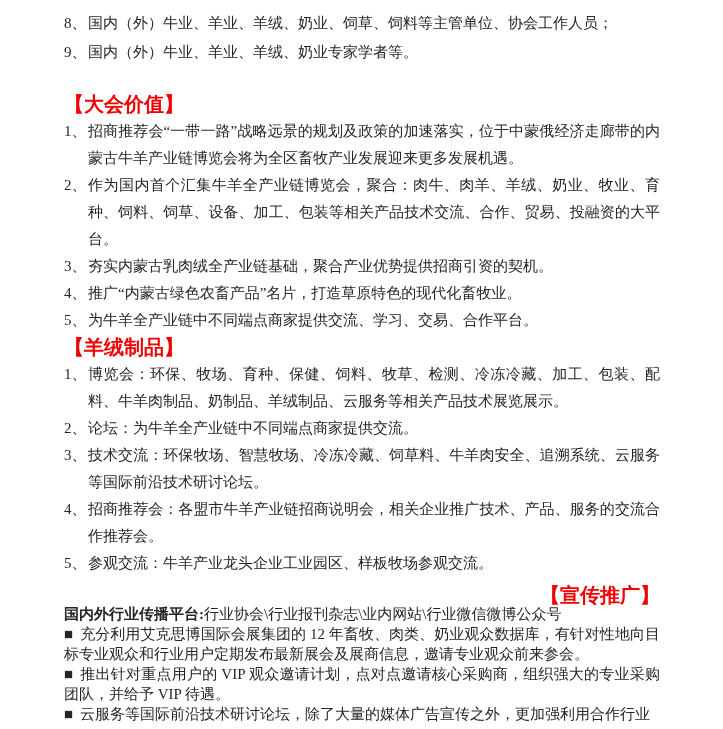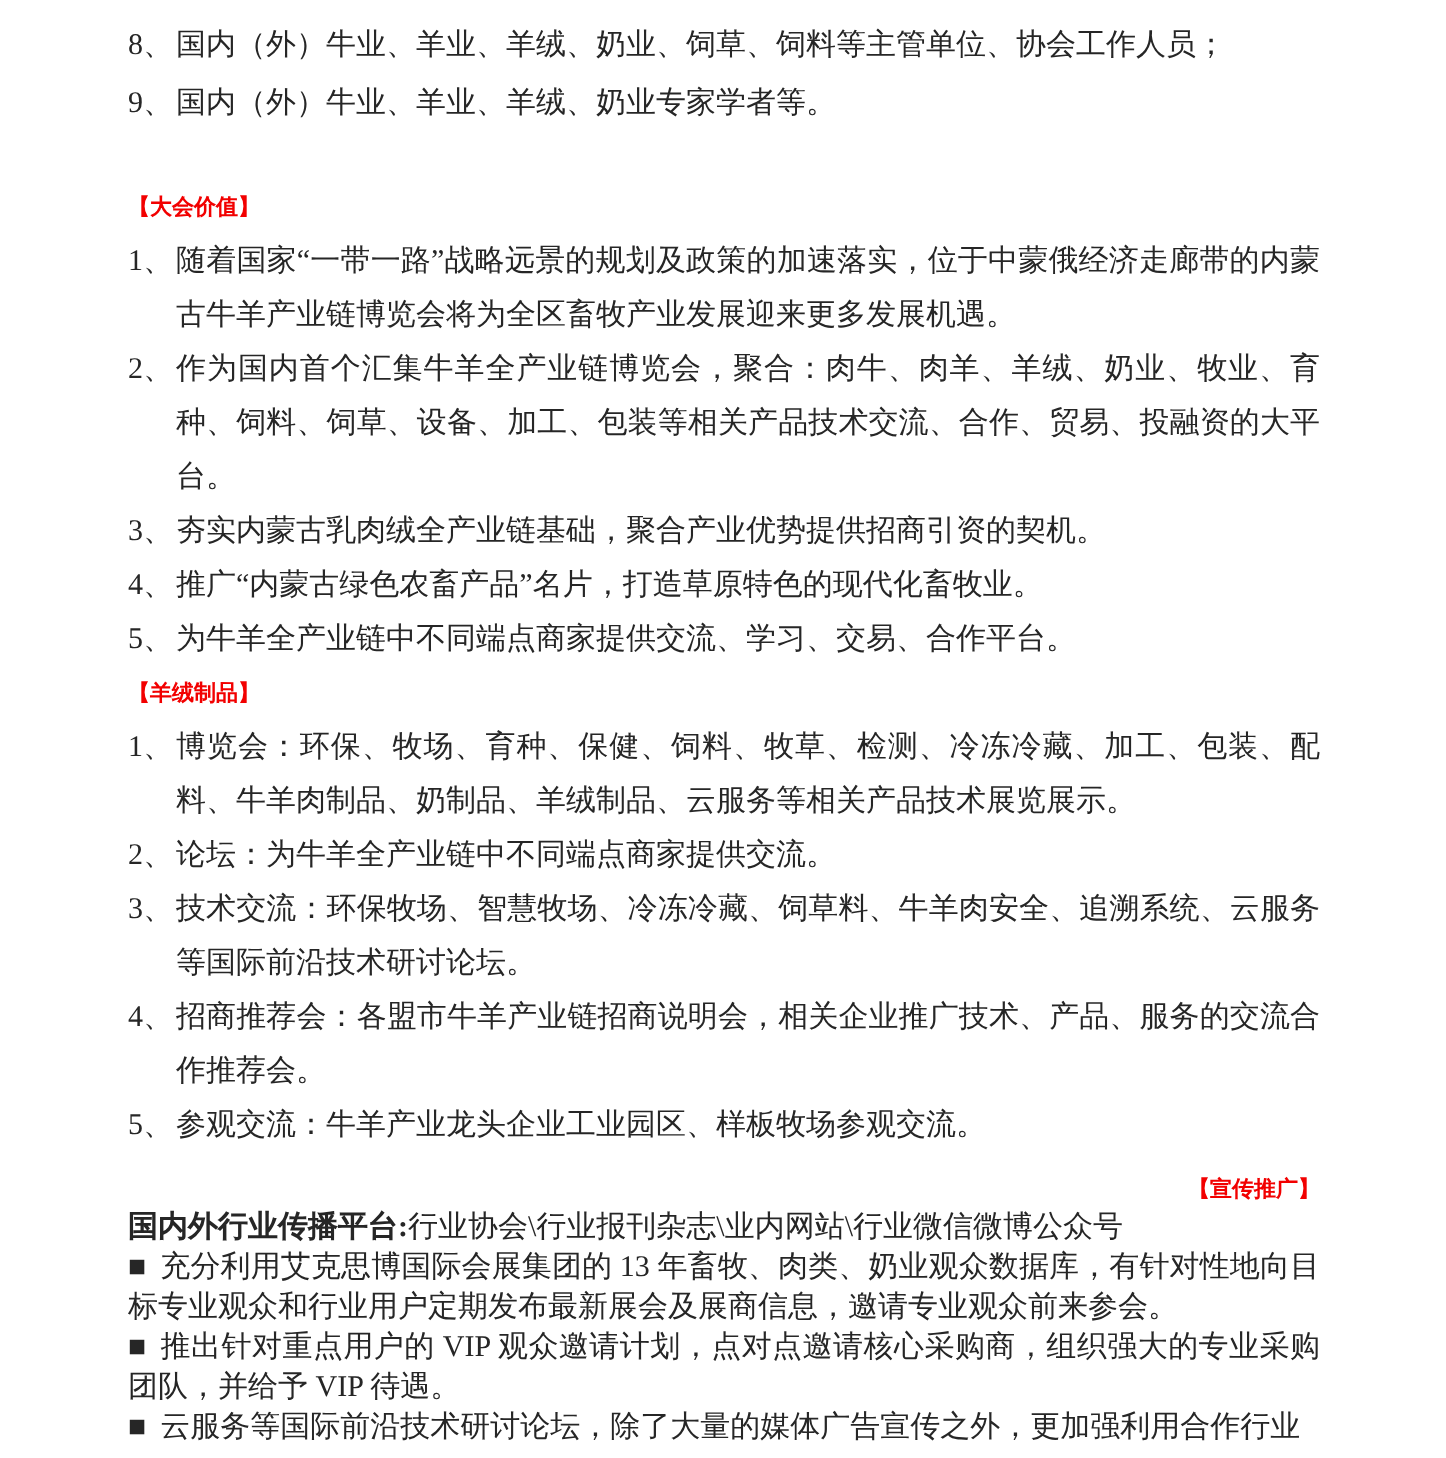--- a/index.html
+++ b/index.html
@@ -16,21 +16,21 @@
     overflow:hidden;
   }
   p{margin:0;}
   .intro-item,.list-item{display:flex;line-height:29px;}
   .list-item{line-height:27px;}
   .num{flex:0 0 24px;white-space:nowrap;}
   .txt{flex:1;text-align:justify;}
   .sec-title{
     font-weight:bold;
     line-height:27px;
-    font-size:11px;
+    font-size:20px;
     margin:0;
   }
   .sec-title.s1{margin-top:24px;}
   .sec-title.s2{margin-top:0;}
   .sec-title.s3{margin-top:9px;line-height:19px;text-align:right;}
   .platform-line{line-height:19px;font-family:Liberation Serif, serif;}
   .platform-label{font-weight:bold;}
   .bullet{line-height:20px;text-align:justify;}
   .bullet .glyph{margin-right:7px;}
 </style>
@@ -45,21 +45,21 @@
   </p>
   <p class="intro-item">
     <span class="num">9、</span>
     <span class="txt">国内（外）牛业、羊业、羊绒、奶业专家学者等。</span>
   </p>
 
   <h3 class="sec-title s1 red" style="color: rgb(242, 0, 0);">【大会价值】</h3>
 
   <p class="list-item">
     <span class="num">1、</span>
-    <span class="txt">随着国家“一带一路”战略远景的规划及政策的加速落实，位于中蒙俄经济走廊带的内蒙古牛羊产业链博览会将为全区畜牧产业发展迎来更多发展机遇。</span>
+    <span class="txt">招商推荐会“一带一路”战略远景的规划及政策的加速落实，位于中蒙俄经济走廊带的内蒙古牛羊产业链博览会将为全区畜牧产业发展迎来更多发展机遇。</span>
   </p>
   <p class="list-item">
     <span class="num">2、</span>
     <span class="txt">作为国内首个汇集牛羊全产业链博览会，聚合：肉牛、肉羊、羊绒、奶业、牧业、育种、饲料、饲草、设备、加工、包装等相关产品技术交流、合作、贸易、投融资的大平台。</span>
   </p>
   <p class="list-item">
     <span class="num">3、</span>
     <span class="txt">夯实内蒙古乳肉绒全产业链基础，聚合产业优势提供招商引资的契机。</span>
   </p>
   <p class="list-item">
@@ -94,21 +94,21 @@
     <span class="txt">参观交流：牛羊产业龙头企业工业园区、样板牧场参观交流。</span>
   </p>
 
   <h3 class="sec-title s3 red" style="color: rgb(242, 0, 0);">【宣传推广】</h3>
 
   <p class="platform-line">
     <span class="platform-label">国内外行业传播平台:</span><span>行业协会\行业报刊杂志\业内网站\行业微信微博公众号</span>
   </p>
 
   <p class="bullet">
-    <span class="glyph">■</span><span>充分利用艾克思博国际会展集团的 13 年畜牧、肉类、奶业观众数据库，有针对性地向目标专业观众和行业用户定期发布最新展会及展商信息，邀请专业观众前来参会。</span>
+    <span class="glyph">■</span><span>充分利用艾克思博国际会展集团的 12 年畜牧、肉类、奶业观众数据库，有针对性地向目标专业观众和行业用户定期发布最新展会及展商信息，邀请专业观众前来参会。</span>
   </p>
   <p class="bullet">
     <span class="glyph">■</span><span>推出针对重点用户的 VIP 观众邀请计划，点对点邀请核心采购商，组织强大的专业采购团队，并给予 VIP 待遇。</span>
   </p>
   <p class="bullet">
     <span class="glyph">■</span><span>云服务等国际前沿技术研讨论坛，除了大量的媒体广告宣传之外，更加强利用合作行业</span>
   </p>
 
 </div>
 

